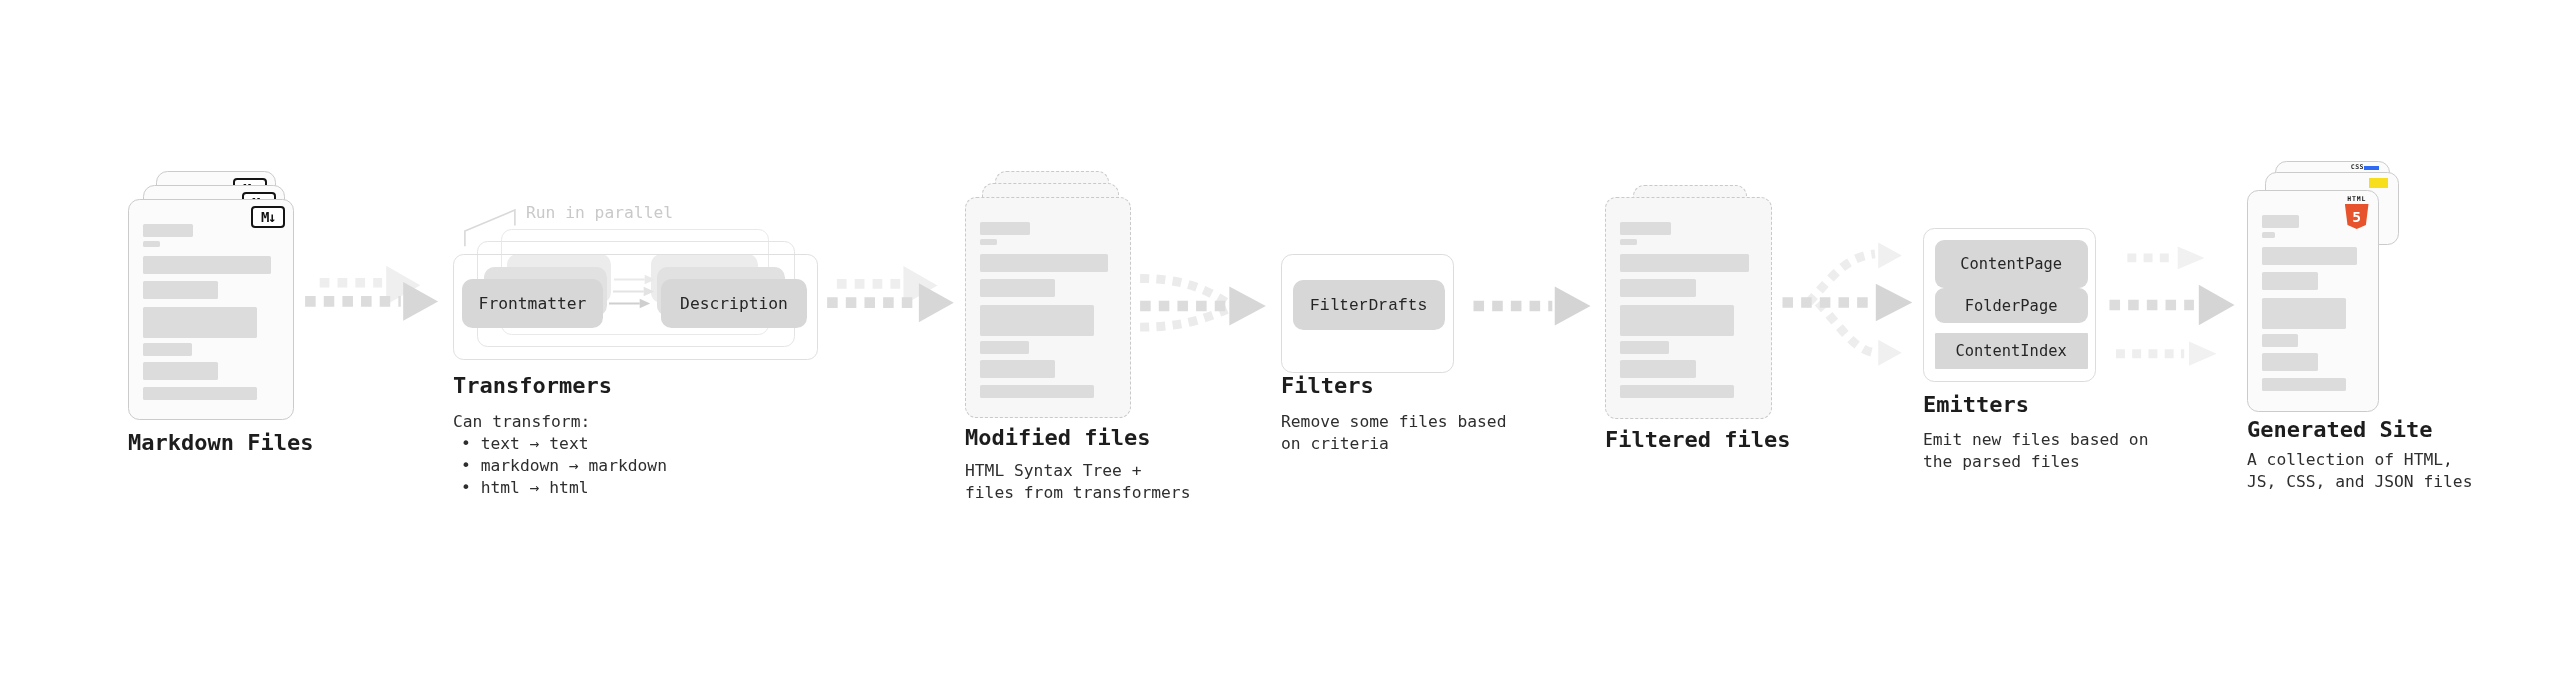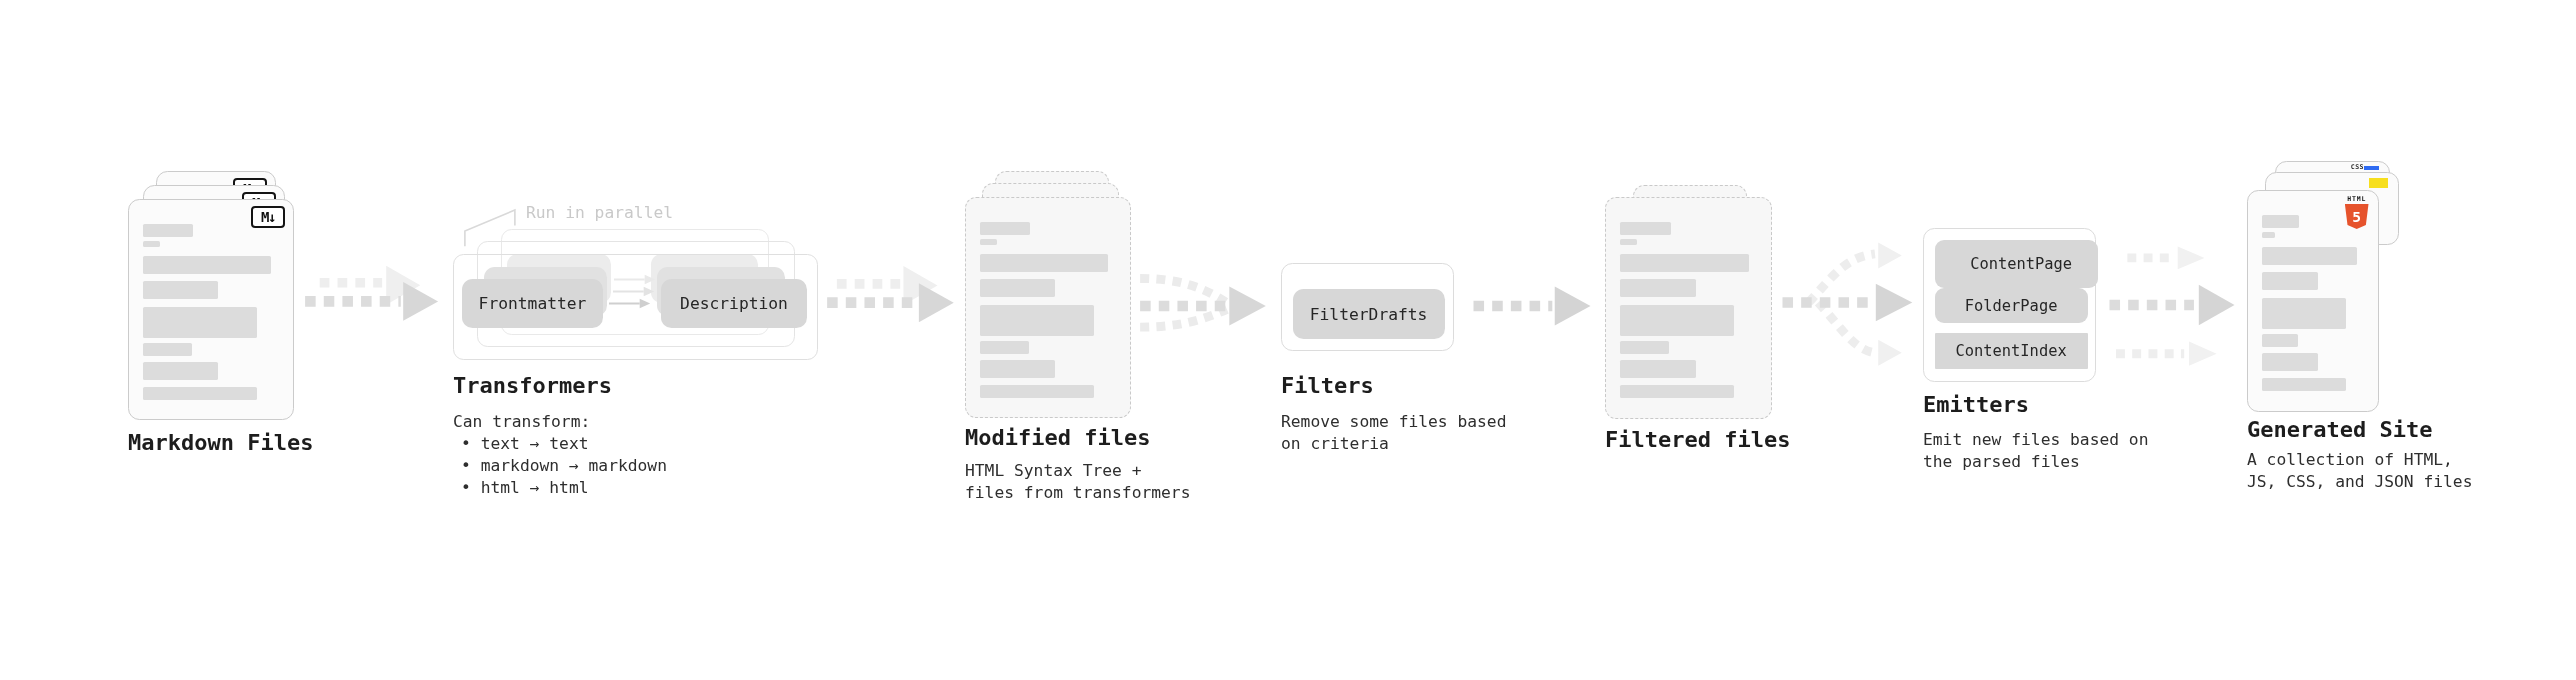--- a/index.html
+++ b/index.html
@@ -148,21 +148,21 @@
   </div>
 
   <svg style="left:1136px;top:272px;" width="138" height="73" viewBox="0 0 170 90">
     <path d="M 5,8 C 55,8 85,20 112,38" fill="none" stroke="#ebebeb" stroke-width="11" stroke-dasharray="11 9"></path>
     <path d="M 5,68 C 55,68 85,58 112,46" fill="none" stroke="#ebebeb" stroke-width="11" stroke-dasharray="11 9"></path>
     <line x1="5" y1="42" x2="112" y2="42" stroke="#dcdcdc" stroke-width="13" stroke-dasharray="13 10"></line>
     <polygon points="115,18 160,42 115,66" fill="#d7d7d7"></polygon>
   </svg>
 
   <div>
-    <div class="groupbox" style="left:1281px;top:263px;width:173px;height:88px;">
+    <div class="groupbox" style="left:1281px;top:254px;width:173px;height:119px;font-family:Liberation Mono, monospace;">
       <div class="pill" style="left:10.6px;top:25px;width:152px;height:50px;">FilterDrafts</div>
     </div>
     <div class="title" style="left:1281px;top:374px;">Filters</div>
     <div class="body" style="left:1281px;top:411px;">
       <div>Remove some files based</div>
       <div>on criteria</div>
     </div>
   </div>
 
   <svg style="left:1467px;top:276px;" width="130" height="65" viewBox="0 0 160 80">
@@ -191,21 +191,21 @@
     <path d="M 40,82 C 70,50 85,26 122,22" fill="none" stroke="#ededed" stroke-width="11" stroke-dasharray="11 9"></path>
     <polygon points="126,8 155,24 126,40" fill="#f0f0f0"></polygon>
     <path d="M 52,82 C 80,112 95,140 122,144" fill="none" stroke="#ededed" stroke-width="11" stroke-dasharray="11 9"></path>
     <polygon points="126,128 155,144 126,160" fill="#f0f0f0"></polygon>
     <line x1="8" y1="82" x2="120" y2="82" stroke="#dcdcdc" stroke-width="13" stroke-dasharray="13 10"></line>
     <polygon points="123,59 168,82 123,105" fill="#d5d5d5"></polygon>
   </svg>
 
   <div>
     <div class="groupbox" style="left:1923px;top:228px;width:173px;height:154px;">
-      <div class="pill" style="left:10.6px;top:10.6px;width:153px;height:48px;font-size:15.4px;border-radius:9px;padding-left:10px;">ContentPage</div>
+      <div class="pill" style="left:10.6px;top:10.6px;width:153px;height:48px;font-size:15.4px;border-radius:9px;">ContentPage</div>
       <div class="pill" style="left:10.6px;top:59px;width:153px;height:35px;font-size:15.4px;border-radius:9px;">FolderPage</div>
       <div class="pill" style="left:10.6px;top:104px;width:153px;height:36px;font-size:15.4px;border-radius:1px;">ContentIndex</div>
     </div>
     <div class="title" style="left:1923px;top:393px;">Emitters</div>
     <div class="body" style="left:1923px;top:429px;">
       <div>Emit new files based on</div>
       <div>the parsed files</div>
     </div>
   </div>
 

